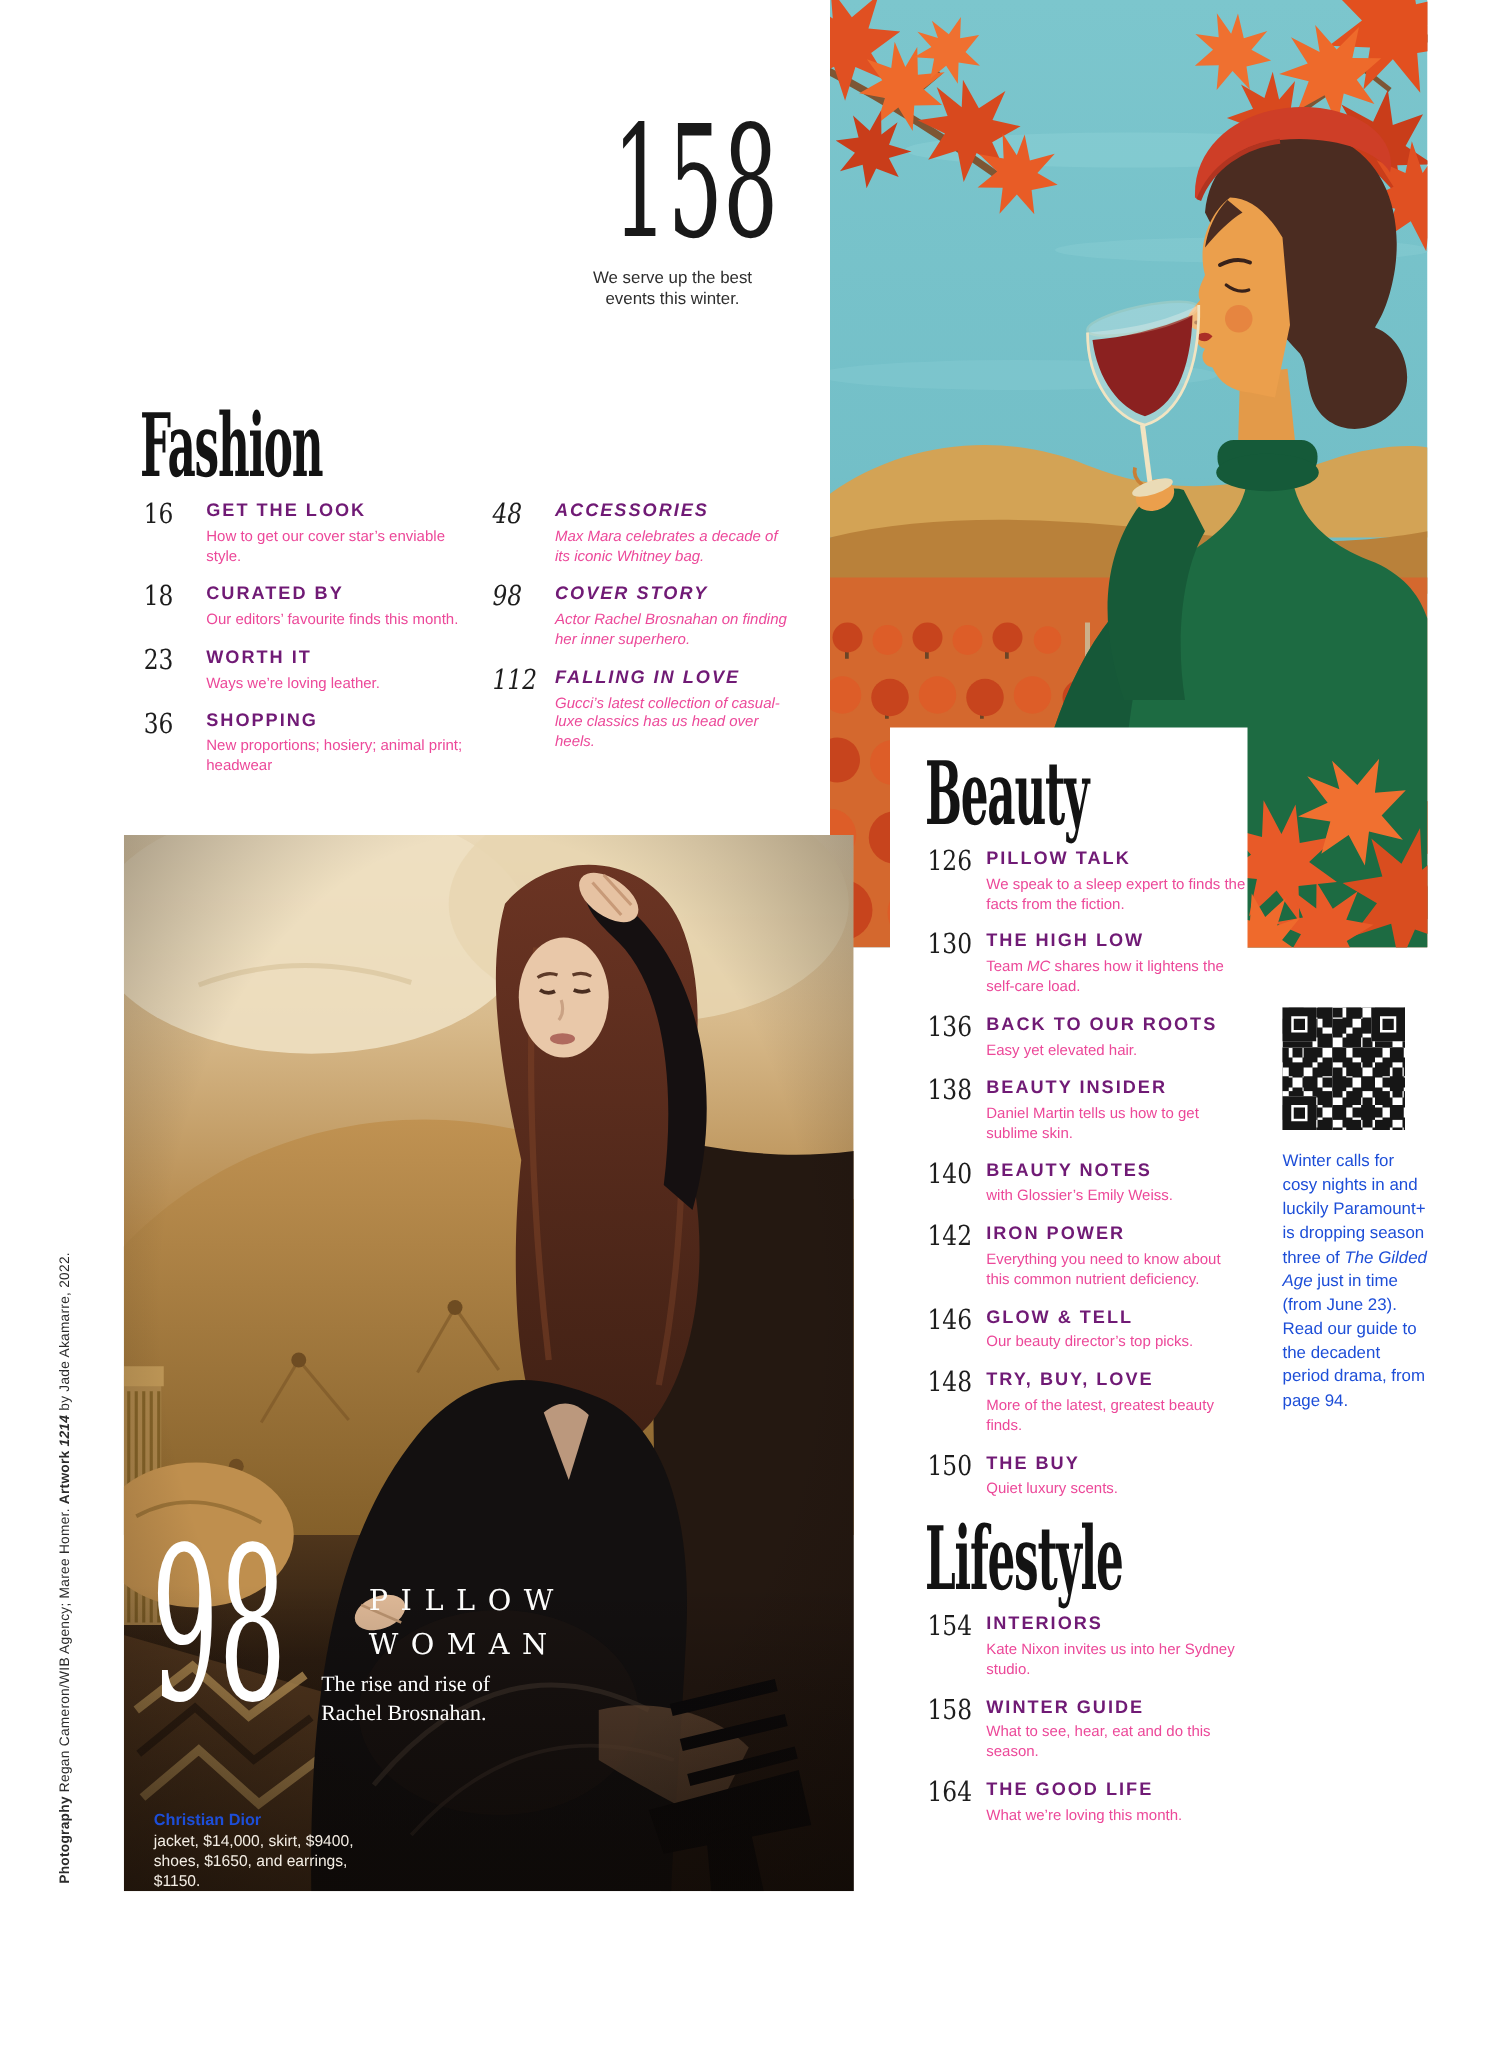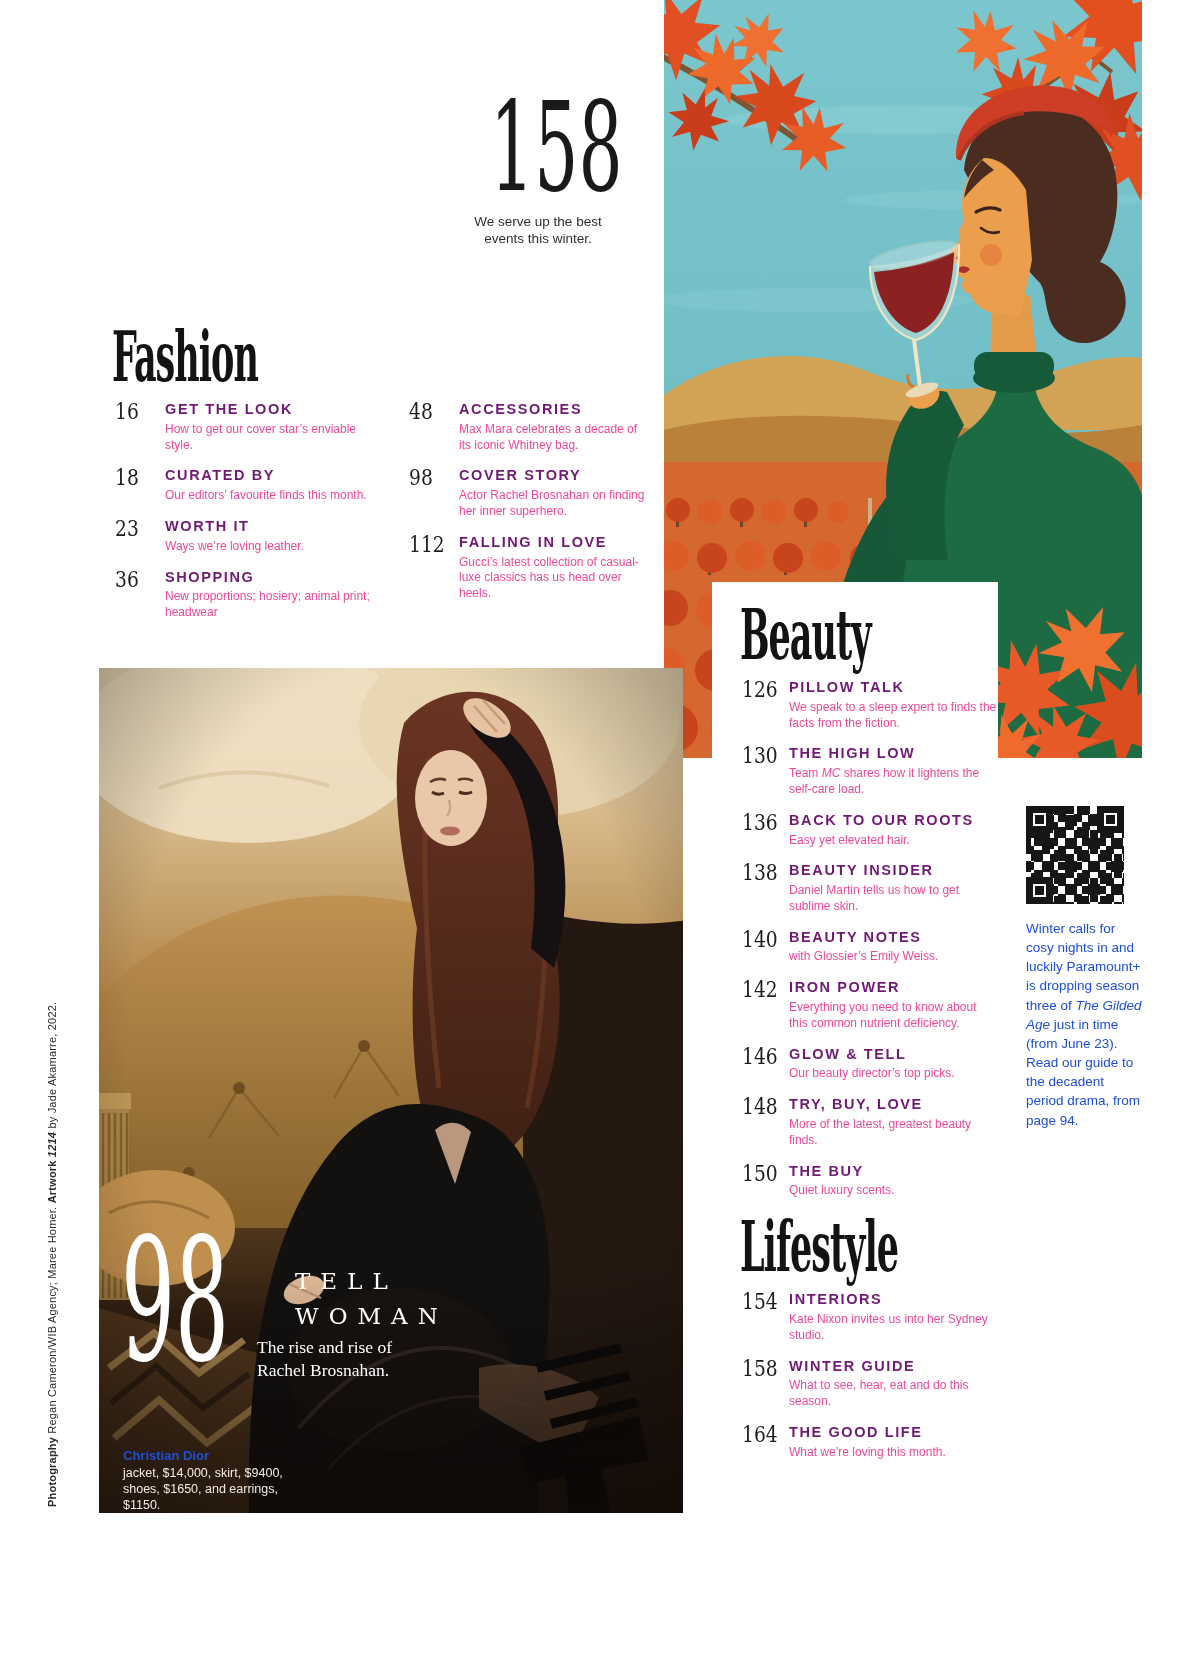--- a/index.html
+++ b/index.html
@@ -245,21 +245,21 @@
     </div>
     <div class="entry">
       <span class="pg">36</span>
       <span class="ebody">
           <span class="t">SHOPPING</span>
           <span class="d">New proportions; hosiery; animal print; headwear</span>
         </span>
     </div>
   </div>
 
-  <div class="toc-col" style="left:409px;top:400px;width:240px;">
+  <div class="toc-col" style="left:394px;top:400px;width:240px;font-style:italic;">
     <div class="entry">
       <span class="pg">48</span>
       <span class="ebody">
           <span class="t">ACCESSORIES</span>
           <span class="d">Max Mara celebrates a decade of its iconic Whitney bag.</span>
         </span>
     </div>
     <div class="entry">
       <span class="pg">98</span>
       <span class="ebody">
@@ -366,21 +366,21 @@
         <path d="M500,790 L512,845 L470,845 L466,800 Z" fill="#0c0a0b"></path>
       </g>
       <rect width="584" height="845" fill="url(#vig)"></rect>
       <rect y="600" width="584" height="245" fill="url(#shade)"></rect>
     </svg>
 
     <div class="ph-num">
       <span class="sq">98</span>
     </div>
     <div class="ph-title">
-      <div>TELL</div>
+      <div>PILLOW</div>
       <div>WOMAN</div>
     </div>
     <div class="ph-sub">The rise and rise of Rachel Brosnahan.</div>
     <div class="ph-credit">
       <span class="b">Christian Dior</span>
       <span>jacket, $14,000, skirt, $9400, shoes, $1650, and earrings, $1150.</span>
     </div>
   </div>
 
   <div class="credit-vert">

